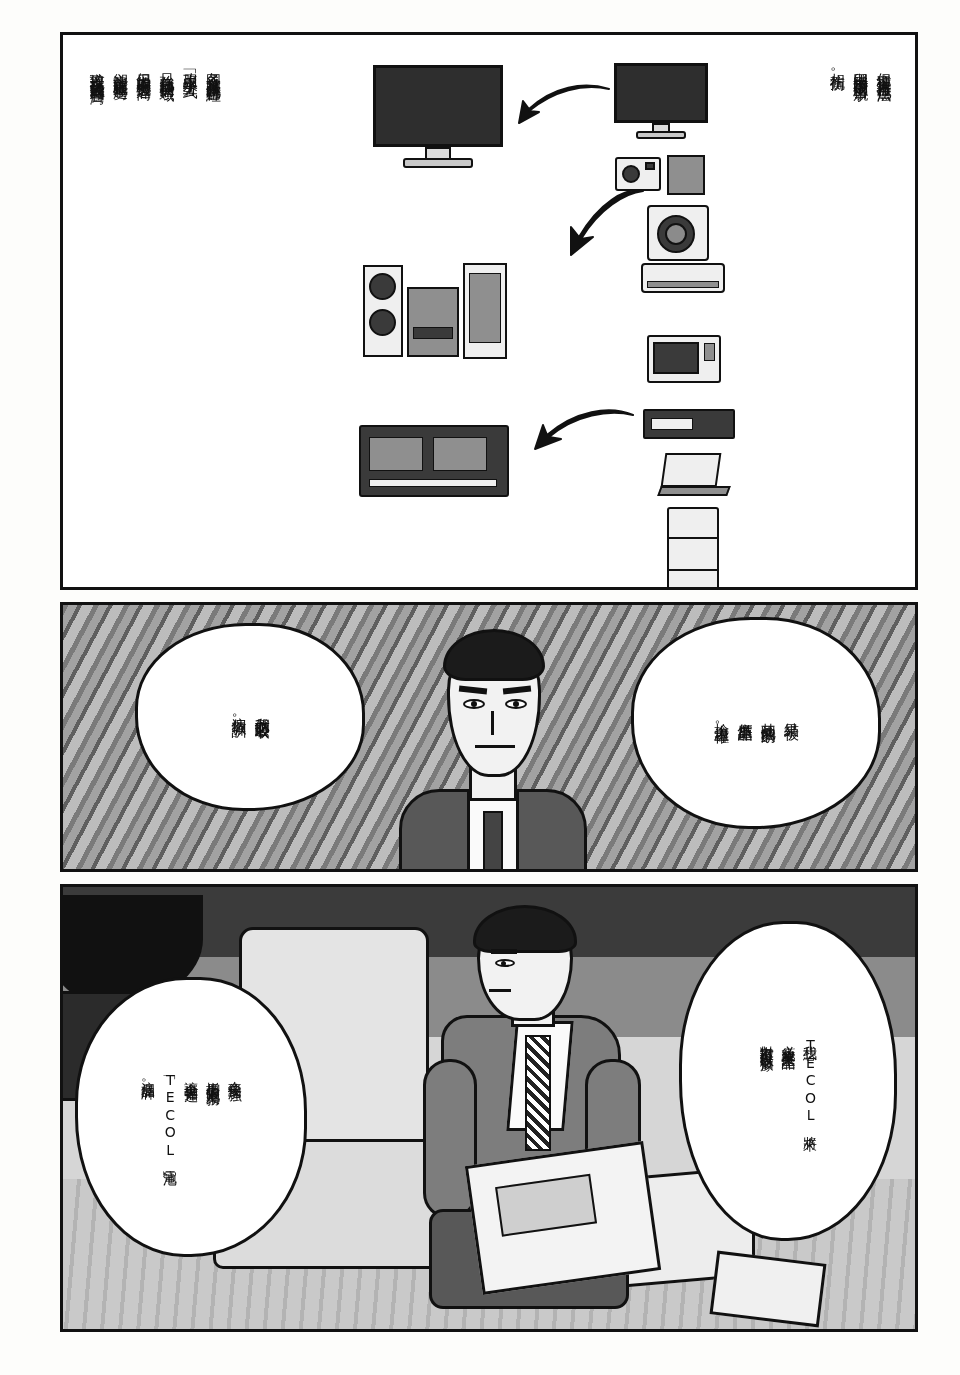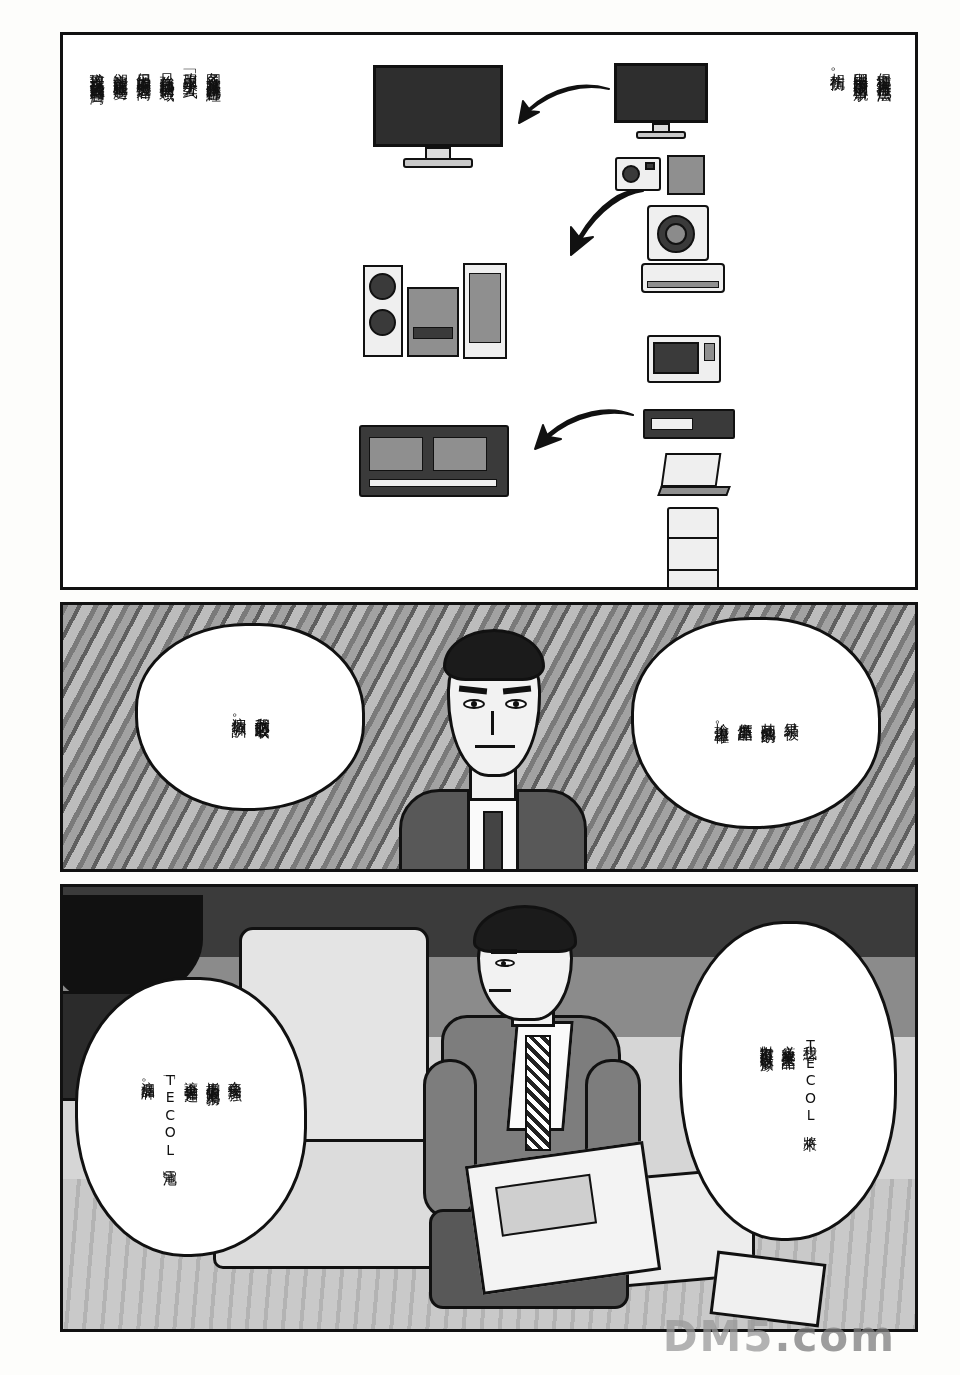--- a/index.html
+++ b/index.html
@@ -391,18 +391,15 @@
 這個品牌。</div>
     </div>
 
     <div class="bubble" style="left:616px; top:34px; width:218px; height:320px;">
       <div class="vtext small">我想TECOL將來
 必須放棄某些產品，
 對撤退不可以有猶豫。</div>
     </div>
   </div>
 
-  <div id="watermark">
-    <span>DM5</span><span class="dot">.com</span>
-  </div>
   <div class="pagenum"></div>
 
 </div>
 
 </body></html>

